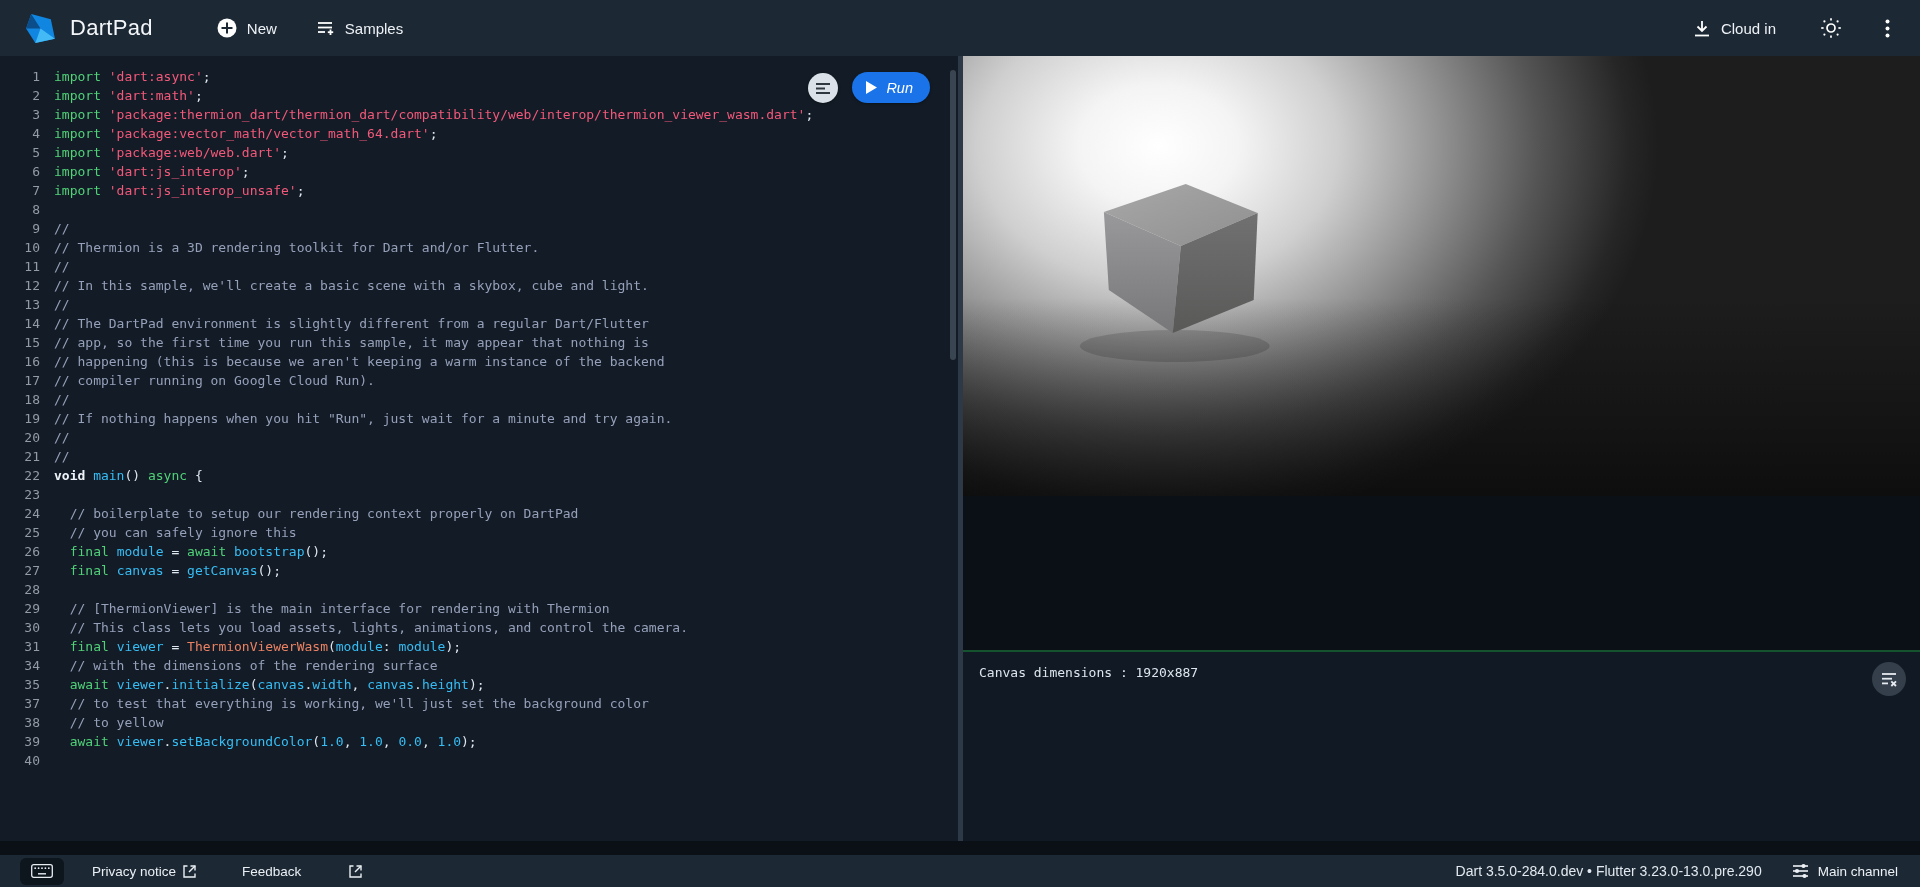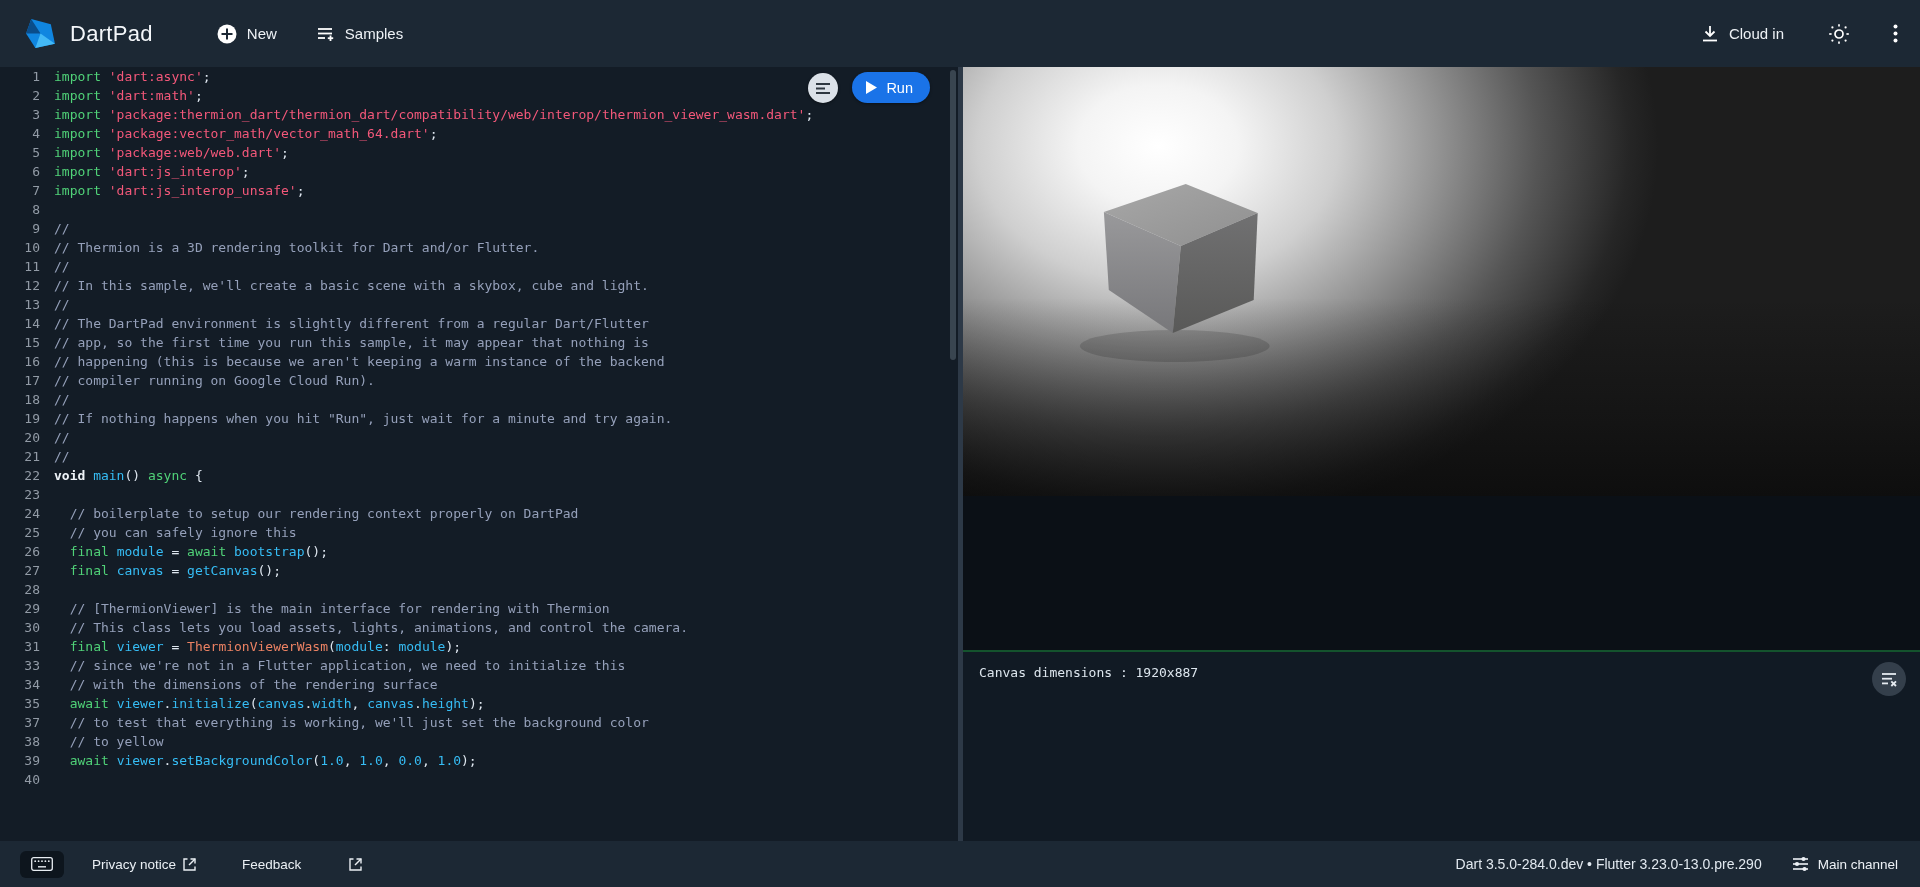--- a/index.html
+++ b/index.html
@@ -1,23 +1,23 @@
 <!DOCTYPE html>
 <html style="--ui-header_bg: #1c2834; --ui-footer_bg: #1c2834; --ui-editor_bg: #131c26; --ui-console_bg: #111a24; --ui-divider: #2d3947; --ui-run: #1a73e8; --tk-kw: #50d278; --tk-str: #f4587a; --tk-com: #95a0ba; --tk-id: #36bdf5; --tk-cls: #ec8263; --tk-num: #36bdf5; --tk-pln: #dfe7f0;"><head>
 <meta charset="utf-8">
 <title>DartPad</title>
 <style>
   * { margin:0; padding:0; box-sizing:border-box; }
   html,body { width:1920px; height:887px; overflow:hidden; background:#0b1016;
               font-family:"Liberation Sans", sans-serif; }
 
   
-  .header { position:absolute; top:0; left:0; right:0; height:67px;
+  .header { position:absolute; top:0; left:0; right:0; height:56px;
             background:var(--ui-header_bg, #1c2834);
-            display:flex; align-items:center; padding:0 8px 0 24px; z-index:5; }
+            display:flex; align-items:center; padding:0 16px 0 24px; z-index:5; }
   .logo { width:33px; height:33px; margin-right:13px; flex:none; }
   .app-title { font-size:22px; color:#f4f7fa; letter-spacing:.3px; margin-right:52px; }
   .hdr-btn { display:flex; align-items:center; gap:10px; color:#eef2f6;
              font-size:15px; padding:8px 12px; border-radius:6px; cursor:pointer; }
   .hdr-btn + .hdr-btn { margin-left:16px; }
   .hdr-right { margin-left:auto; display:flex; align-items:center; }
   .icon-btn { display:flex; align-items:center; justify-content:center;
               width:34px; height:34px; cursor:pointer; }
   .sun-btn { margin-left:26px; }
   .kebab-btn { margin-left:22px; }
@@ -45,41 +45,41 @@
   .tk-bd  { color:#eef3f8; font-weight:bold; }
   .vscroll { position:absolute; right:2px; top:14px; width:6px; height:290px;
              border-radius:3px; background:#414c58; opacity:.85; }
 
   .fmt-btn { position:absolute; top:17px; right:120px; width:30px; height:30px;
              border-radius:50%; background:#dbe1e8; display:flex; align-items:center;
              justify-content:center; cursor:pointer; box-shadow:0 1px 3px rgba(0,0,0,.4); }
   .run-btn { position:absolute; top:16px; right:28px; height:31px; padding:0 17px 0 14px;
              border-radius:16px; background:var(--ui-run, #1a73e8); color:#fff;
              display:flex; align-items:center; gap:9px; font-size:14.5px; font-weight:500;
-             cursor:pointer; box-shadow:0 1px 3px rgba(0,0,0,.4); }
+             cursor:pointer; box-shadow:0 1px 3px rgba(0,0,0,.4);font-style:italic; }
 
   
   .render-area { position:absolute; top:0; left:0; right:0; height:440px;
       background:
         linear-gradient(180deg, rgba(8,8,8,0) 55%, rgba(8,8,8,.45) 85%, rgba(6,6,6,.65) 100%),
         radial-gradient(500px 380px at 195px 90px,
           #ffffff 0%, #f4f4f4 16%, #cfcfcf 36%, #939393 56%, #555555 76%, #262626 94%, #1d1d1d 100%),
         #1a1a1a; }
   .cube-svg { position:absolute; inset:0; }
 
   .console-area { position:absolute; left:0; right:0; top:594px; bottom:0;
                   background:var(--ui-console_bg, #111a24);
                   border-top:2px solid #14532d; padding:13px 16px;
                   font-family:"DejaVu Sans Mono", monospace; font-size:13px; color:#dde6ee; }
   .console-clear-btn { position:absolute; top:10px; right:14px; width:34px; height:34px;
                        border-radius:50%; background:#343f4b; display:flex; align-items:center;
                        justify-content:center; cursor:pointer; }
 
   
-  .footer { position:absolute; bottom:0; left:0; right:0; height:46px;
+  .footer { position:absolute; bottom:0; left:0; right:0; height:32px;
             background:var(--ui-footer_bg, #1c2834); display:flex; align-items:center;
             padding:0 22px 0 20px; z-index:5; }
   .kbd-btn { width:44px; height:27px; border-radius:6px; background:#0d151d;
              display:flex; align-items:center; justify-content:center; cursor:pointer; }
   .foot-link { display:flex; align-items:center; gap:7px; color:#eaeff4;
                font-size:13.5px; font-weight:500; margin-left:28px; cursor:pointer; }
   .foot-link.second { margin-left:46px;gap:48px; }
   .foot-right { margin-left:auto; display:flex; align-items:center; }
   .version-text { color:#e2e9f0; font-size:14px; }
   .channel-btn { display:flex; align-items:center; gap:9px; color:#edf1f6;
@@ -189,21 +189,20 @@
           <div class="code-line"><span class="ln">22</span><span class="lc"><span class="tk-bd">void </span><span class="tk-id">main</span><span class="tk-pln">() </span><span class="tk-kw">async</span><span class="tk-pln"> {</span></span></div>
           <div class="code-line"><span class="ln">23</span><span class="lc"></span></div>
           <div class="code-line"><span class="ln">24</span><span class="lc"><span class="tk-com">  // boilerplate to setup our rendering context properly on DartPad</span></span></div>
           <div class="code-line"><span class="ln">25</span><span class="lc"><span class="tk-com">  // you can safely ignore this</span></span></div>
           <div class="code-line"><span class="ln">26</span><span class="lc"><span class="tk-pln">  </span><span class="tk-kw">final</span><span class="tk-pln"> </span><span class="tk-id">module</span><span class="tk-pln"> = </span><span class="tk-kw">await</span><span class="tk-pln"> </span><span class="tk-id">bootstrap</span><span class="tk-pln">();</span></span></div>
           <div class="code-line"><span class="ln">27</span><span class="lc"><span class="tk-pln">  </span><span class="tk-kw">final</span><span class="tk-pln"> </span><span class="tk-id">canvas</span><span class="tk-pln"> = </span><span class="tk-id">getCanvas</span><span class="tk-pln">();</span></span></div>
           <div class="code-line"><span class="ln">28</span><span class="lc"></span></div>
           <div class="code-line"><span class="ln">29</span><span class="lc"><span class="tk-com">  // [ThermionViewer] is the main interface for rendering with Thermion</span></span></div>
           <div class="code-line"><span class="ln">30</span><span class="lc"><span class="tk-com">  // This class lets you load assets, lights, animations, and control the camera.</span></span></div>
           <div class="code-line"><span class="ln">31</span><span class="lc"><span class="tk-pln">  </span><span class="tk-kw">final</span><span class="tk-pln"> </span><span class="tk-id">viewer</span><span class="tk-pln"> = </span><span class="tk-cls">ThermionViewerWasm</span><span class="tk-pln">(</span><span class="tk-id">module</span><span class="tk-pln">: </span><span class="tk-id">module</span><span class="tk-pln">);</span></span></div>
-          <div class="code-line"><span class="ln">33</span><span class="lc"><span class="tk-com">  // since we're not in a Flutter application, we need to initialize this</span></span></div>
           <div class="code-line"><span class="ln">34</span><span class="lc"><span class="tk-com">  // with the dimensions of the rendering surface</span></span></div>
           <div class="code-line"><span class="ln">35</span><span class="lc"><span class="tk-pln">  </span><span class="tk-kw">await</span><span class="tk-pln"> </span><span class="tk-id">viewer</span><span class="tk-pln">.</span><span class="tk-id">initialize</span><span class="tk-pln">(</span><span class="tk-id">canvas</span><span class="tk-pln">.</span><span class="tk-id">width</span><span class="tk-pln">, </span><span class="tk-id">canvas</span><span class="tk-pln">.</span><span class="tk-id">height</span><span class="tk-pln">);</span></span></div>
           <div class="code-line"><span class="ln">37</span><span class="lc"><span class="tk-com">  // to test that everything is working, we'll just set the background color</span></span></div>
           <div class="code-line"><span class="ln">38</span><span class="lc"><span class="tk-com">  // to yellow</span></span></div>
           <div class="code-line"><span class="ln">39</span><span class="lc"><span class="tk-pln">  </span><span class="tk-kw">await</span><span class="tk-pln"> </span><span class="tk-id">viewer</span><span class="tk-pln">.</span><span class="tk-id">setBackgroundColor</span><span class="tk-pln">(</span><span class="tk-num">1.0</span><span class="tk-pln">, </span><span class="tk-num">1.0</span><span class="tk-pln">, </span><span class="tk-num">0.0</span><span class="tk-pln">, </span><span class="tk-num">1.0</span><span class="tk-pln">);</span></span></div>
           <div class="code-line"><span class="ln">40</span><span class="lc"></span></div>
         </div>
     </div>
     <div class="vscroll"></div>
 

